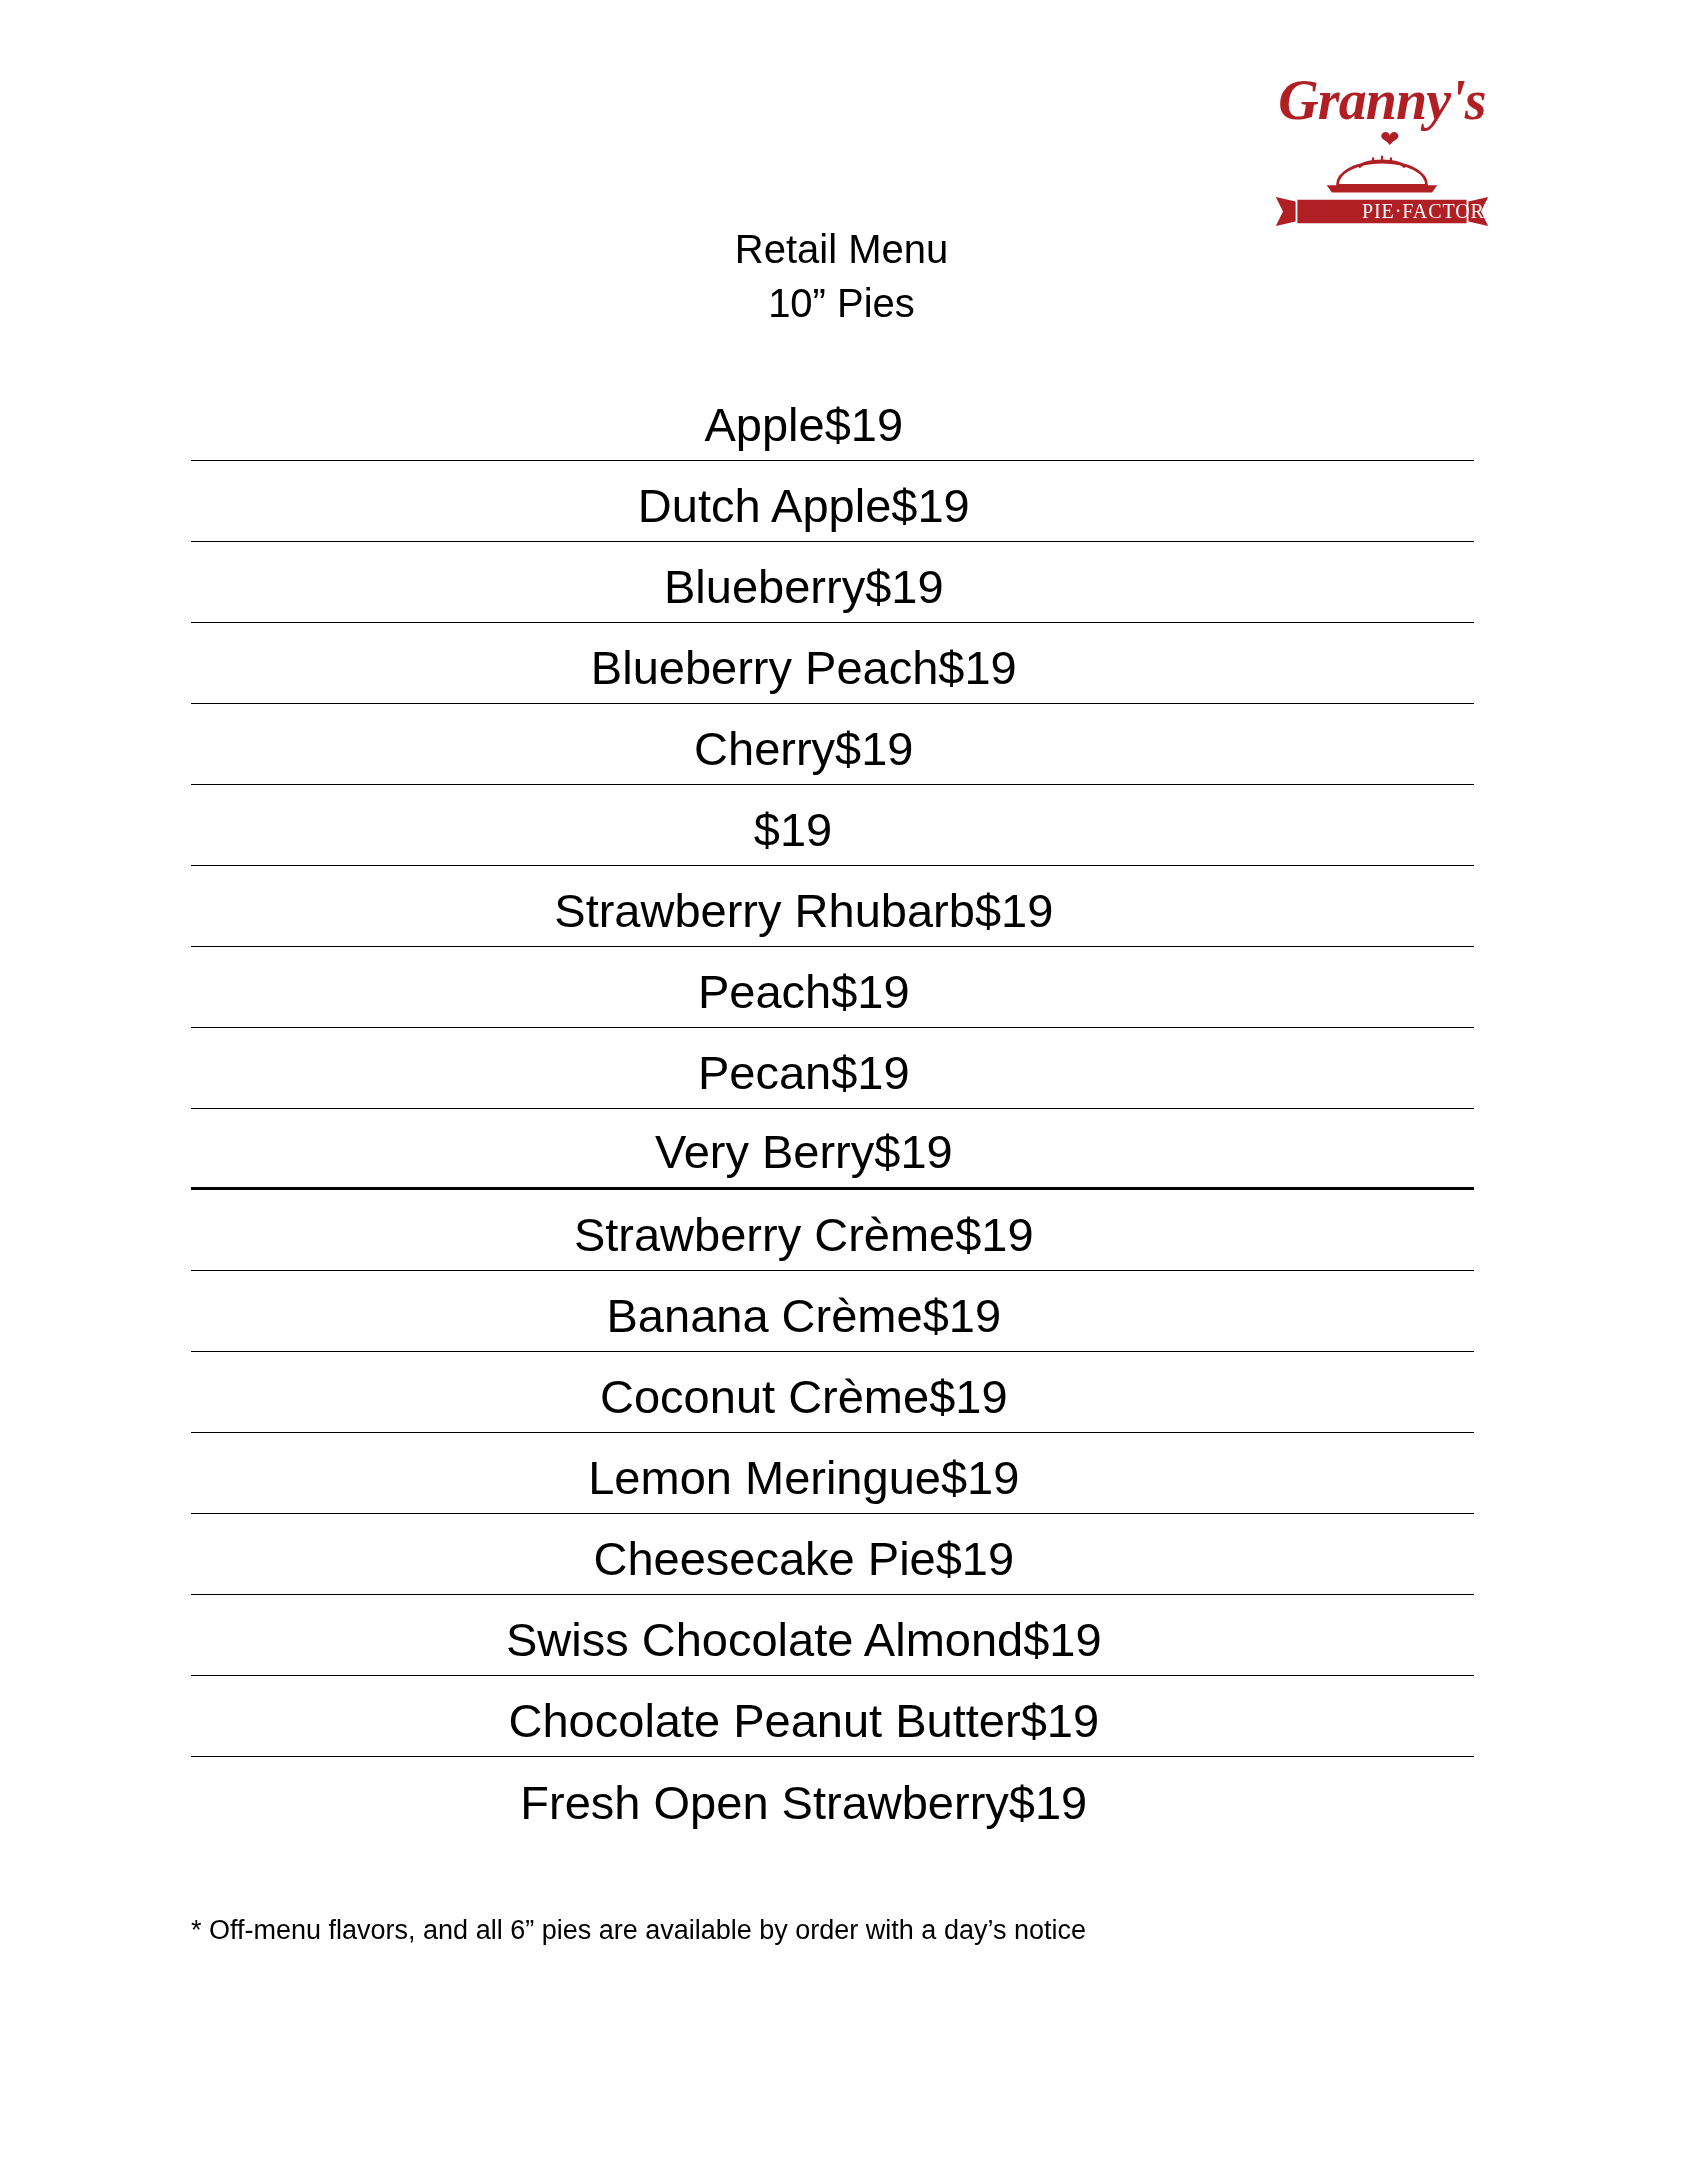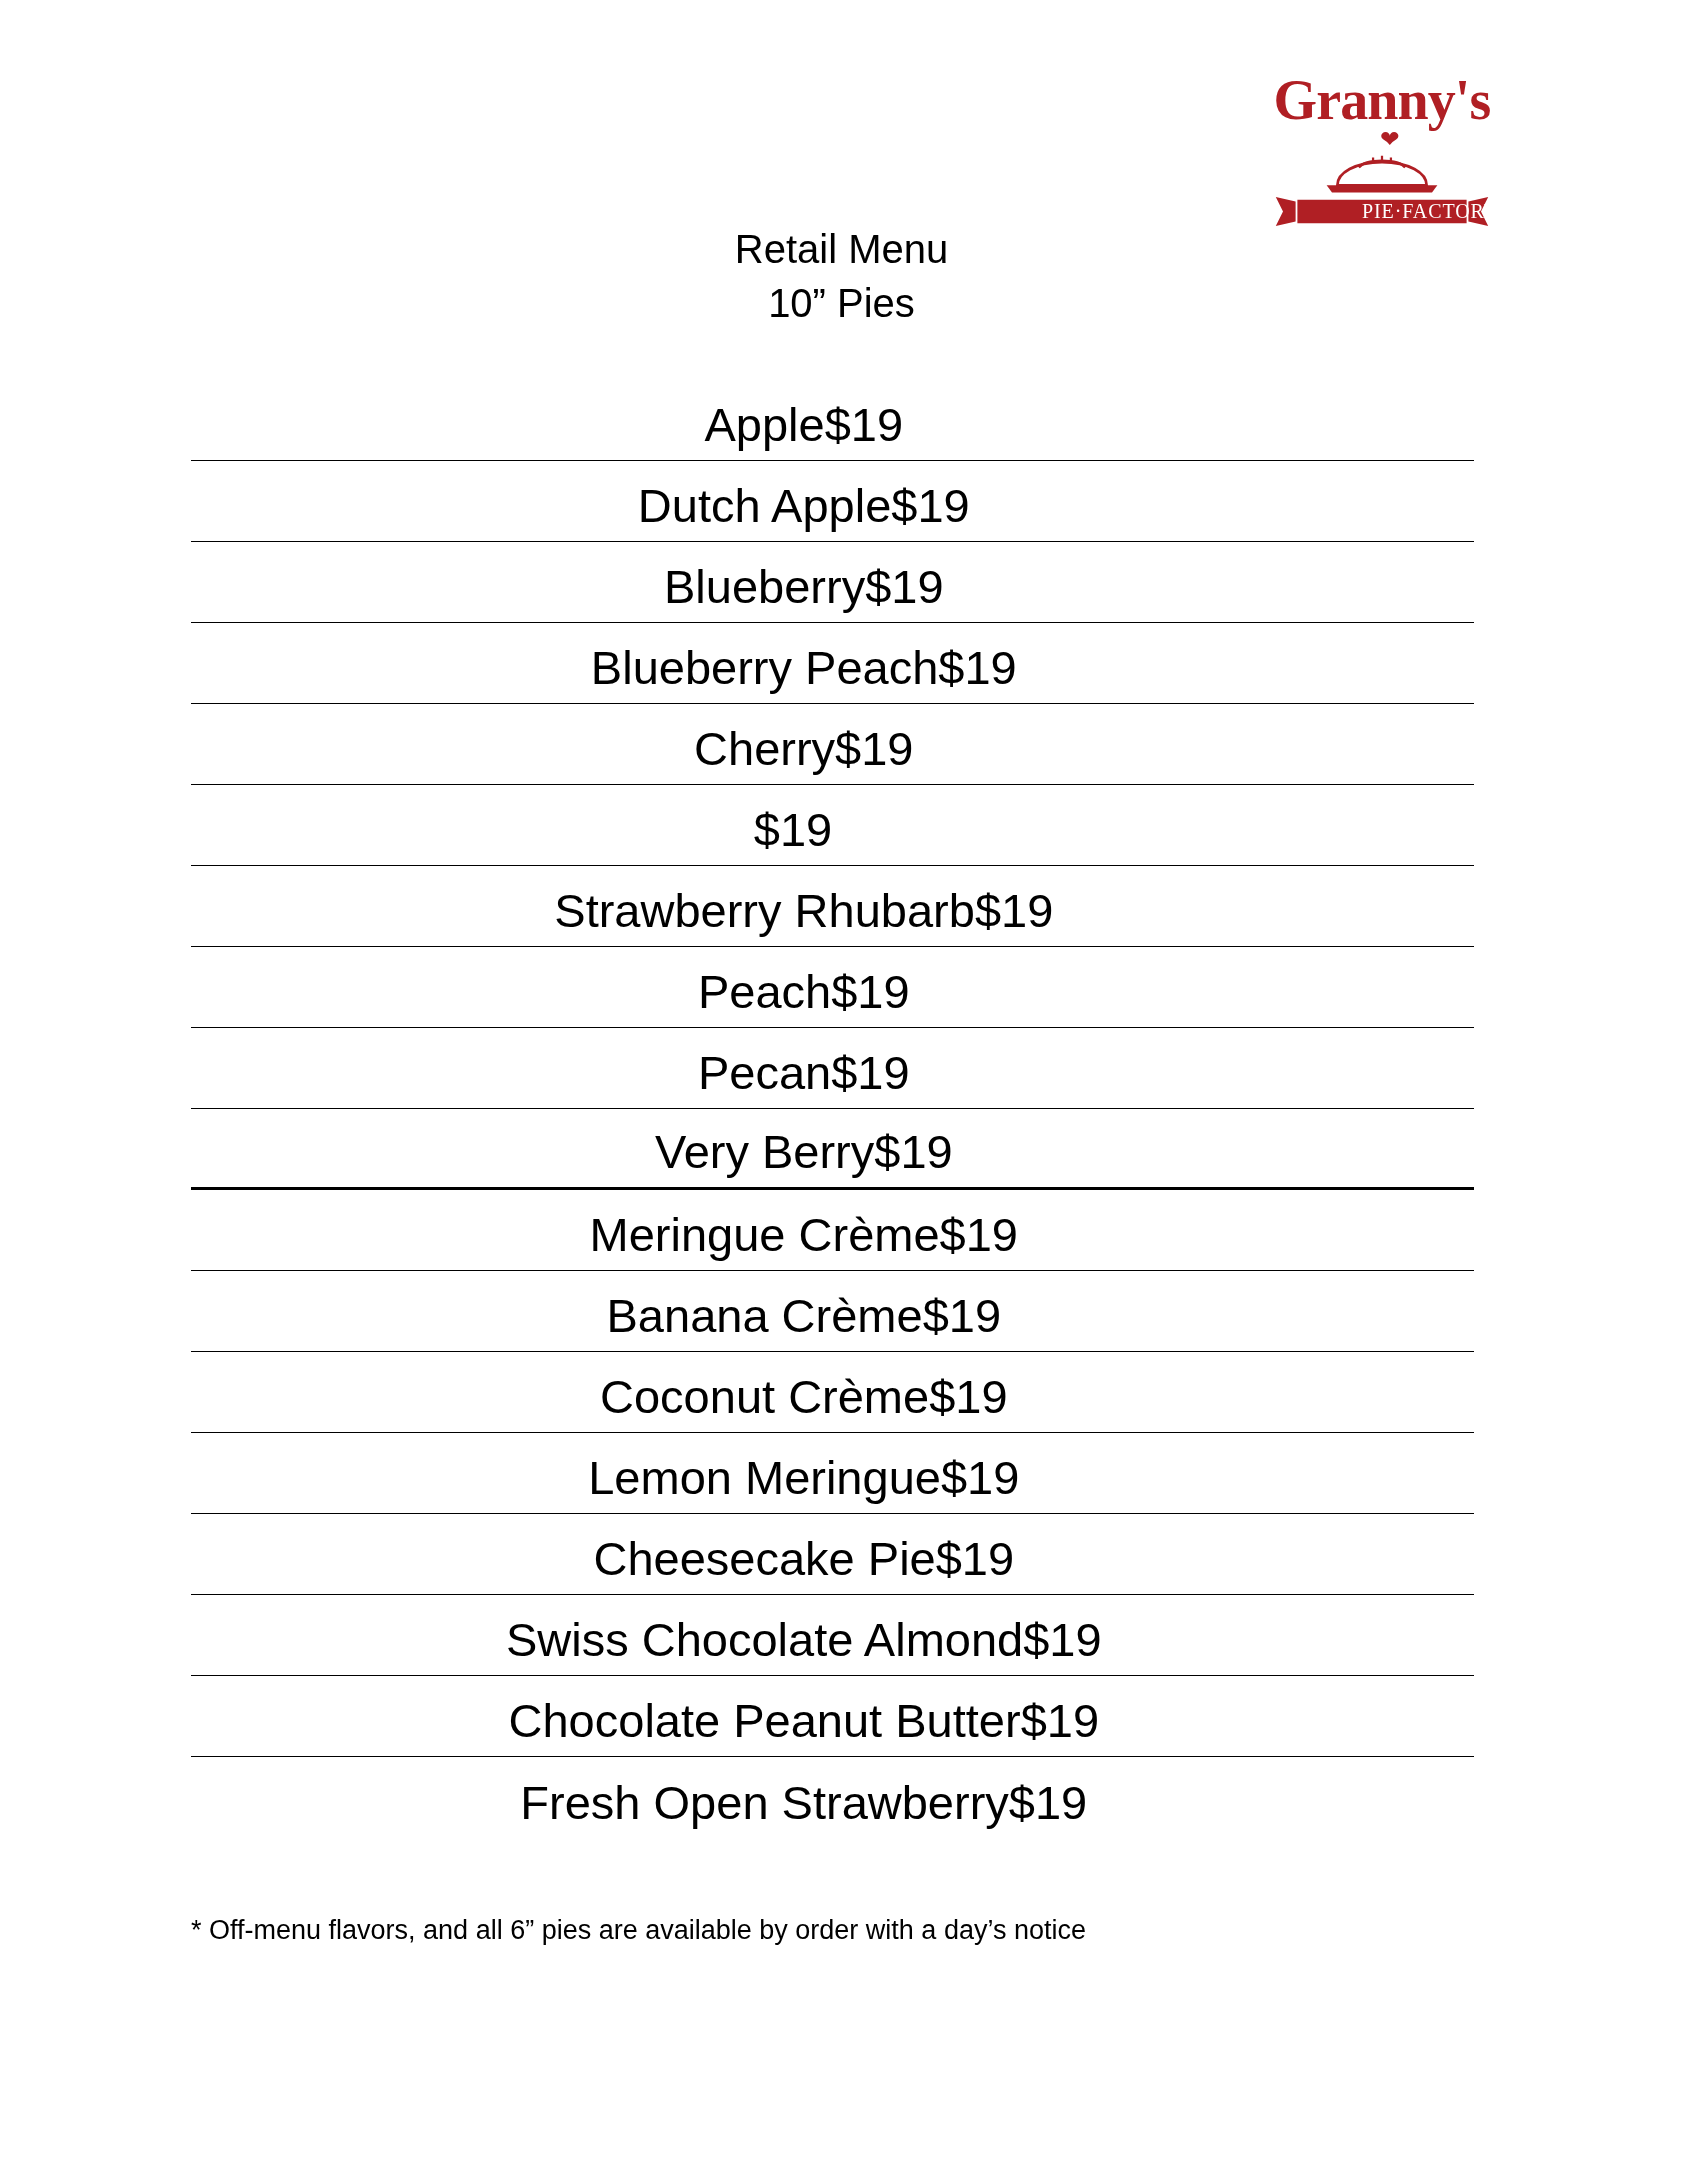--- a/index.html
+++ b/index.html
@@ -27,20 +27,21 @@
   .logo {
     position: absolute;
     top: 72px;
     left: 1265px;
     width: 234px;
     height: 180px;
     text-align: center;
   }
   .logo-word {
     font-family: "Liberation Serif", serif;
+    font-style: italic;
     font-weight: bold;
     font-size: 56px;
     line-height: 56px;
     color: #b01f24;
     letter-spacing: -0.9px;
   }
   .logo-heart {
     position: absolute;
     left: 115px;
     top: 56px;
@@ -202,21 +203,21 @@
     </div>
     <div class="menu-row">
       <span class="name">Pecan</span>
       <span class="price">$19</span>
     </div>
     <div class="menu-row thick">
       <span class="name">Very Berry</span>
       <span class="price">$19</span>
     </div>
     <div class="menu-row">
-      <span class="name">Meringue Crème</span>
+      <span class="name">Strawberry Crème</span>
       <span class="price">$19</span>
     </div>
     <div class="menu-row">
       <span class="name">Banana Crème</span>
       <span class="price">$19</span>
     </div>
     <div class="menu-row">
       <span class="name">Coconut Crème</span>
       <span class="price">$19</span>
     </div>

